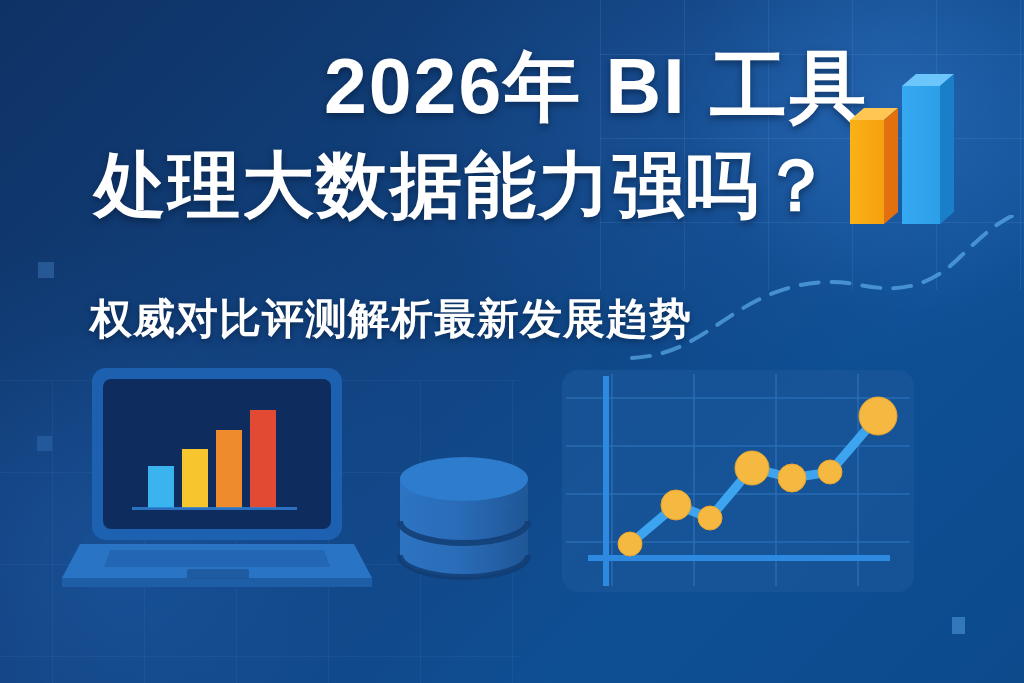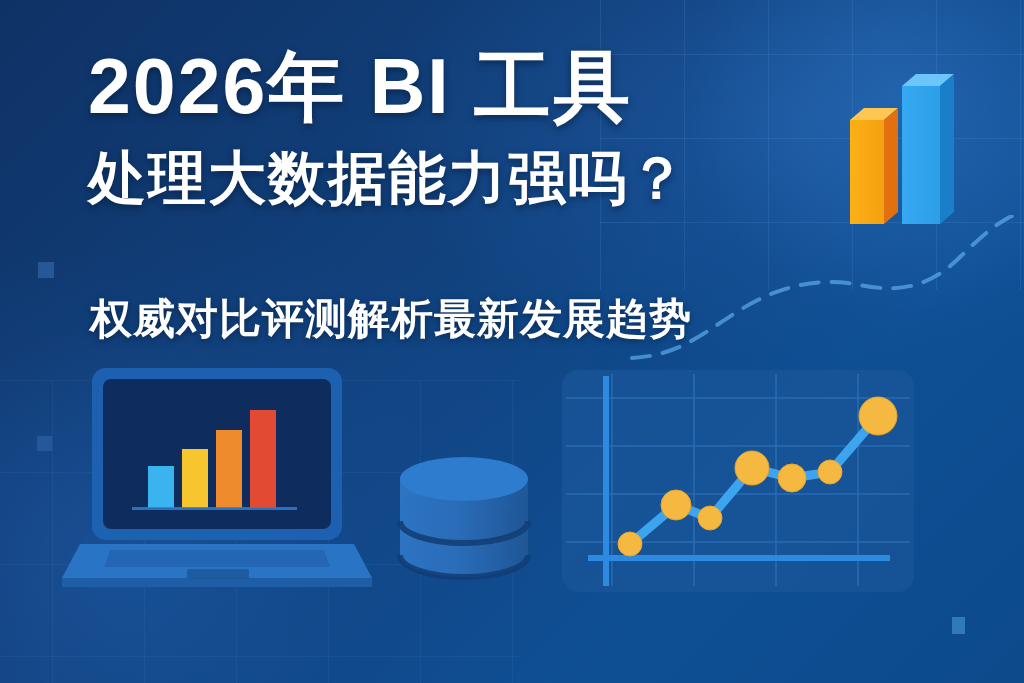--- a/index.html
+++ b/index.html
@@ -56,22 +56,22 @@
   
   .headline{ position:absolute; left:88px; top:48px; width:780px; }
   .h-line{
     color:#ffffff;
     font-weight:bold;
     letter-spacing:2px;
     line-height:1.0;
     text-shadow:0 3px 7px rgba(4,22,48,0.55);
     white-space:nowrap;
   }
-  .h1{ font-size:77px; }
-  .h2{ font-size:58px; margin-top:24px; }
+  .h1{ font-size:77px;text-align:right; }
+  .h2{ font-size:72px; margin-top:24px;margin-left:6px; }
   .sub{
     position:absolute; left:90px; top:281px;
     color:#ffffff;
     font-size:42px;
     font-weight:bold;
     letter-spacing:1px;
     white-space:nowrap;
     text-shadow:0 2px 6px rgba(4,22,48,0.55);
     margin-top:10px;
   }

